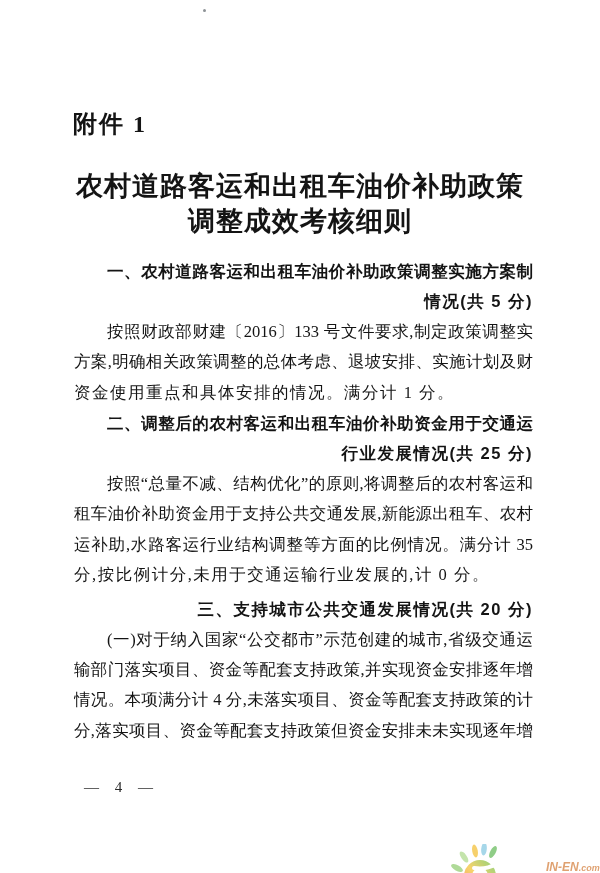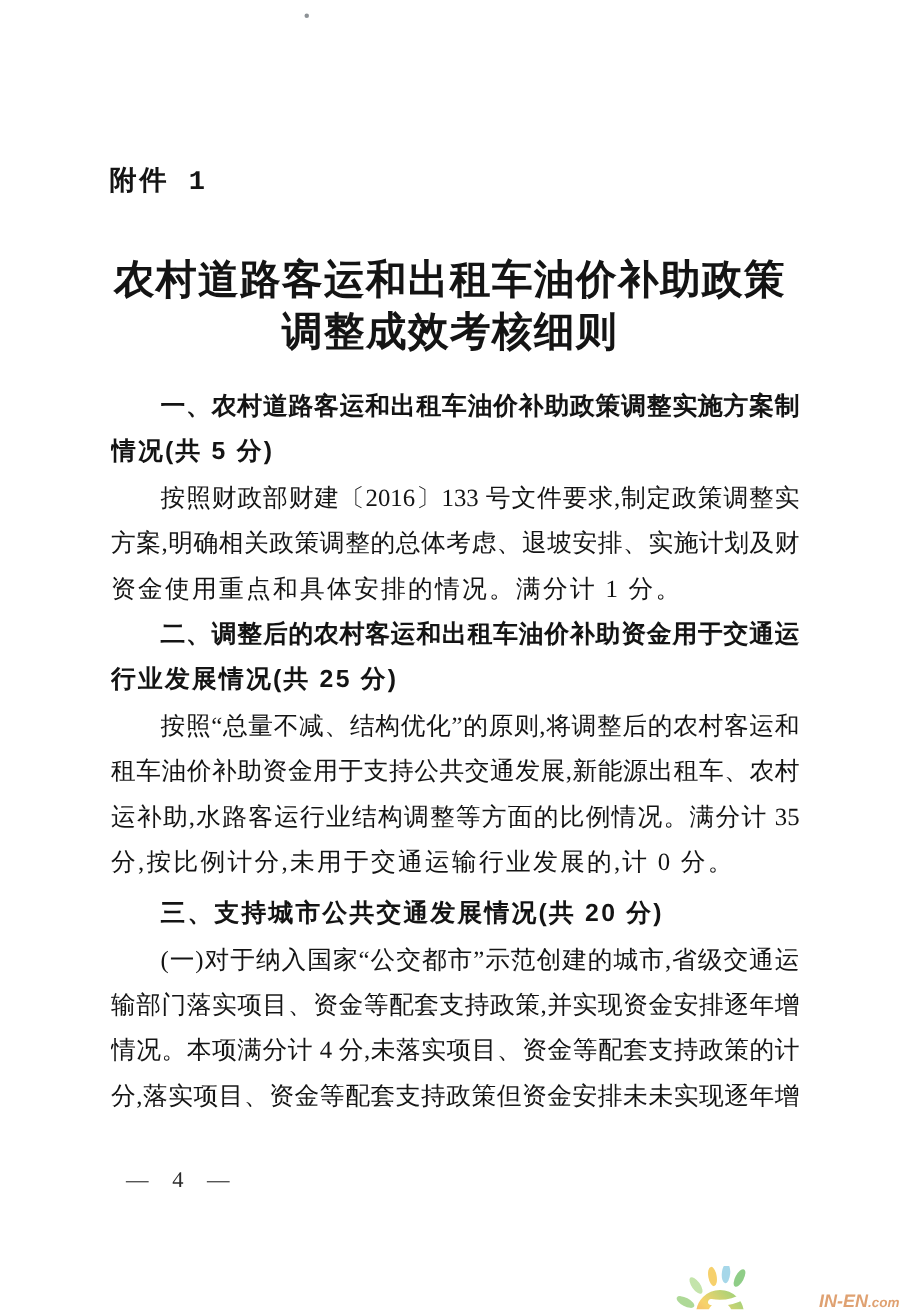--- a/index.html
+++ b/index.html
@@ -16,23 +16,23 @@
   .scan-dot {
     position: absolute;
     left: 203px; top: 9px;
     width: 3px; height: 3px;
     border-radius: 50%;
     background: #8d9296;
   }
   .attachment {
     position: absolute;
     left: 73px; top: 108px;
-    font-family: Liberation Mono, monospace;
+    font-family: Liberation Serif, serif;
     font-weight: bold;
-    font-size: 18px;
+    font-size: 24px;
     letter-spacing: 2px;
   }
   .title {
     position: absolute;
     left: 0; right: 0; top: 169px;
     text-align: center;
     font-family: "Liberation Sans", sans-serif;
     font-weight: bold;
     font-size: 27px;
     line-height: 35px;
@@ -47,20 +47,21 @@
   .ln {
     height: 30.4px;
     line-height: 30.4px;
     font-size: 16.5px;
     overflow: hidden;
   }
   .ln.k { font-family: "Liberation Serif", serif; }
   .ln.b {
     font-family: "Liberation Sans", sans-serif;
     font-weight: bold;
+    text-align: right;
   }
   .ln.ind { padding-left: 33px; }
   .ln.fill { text-align: justify; text-align-last: justify; }
   .ln.nf { letter-spacing: 1.5px; }
   .ln.gap { margin-top: 4px; }
   .pageno {
     position: absolute;
     left: 84px; top: 779px;
     font-size: 15px;
     letter-spacing: 6px;

